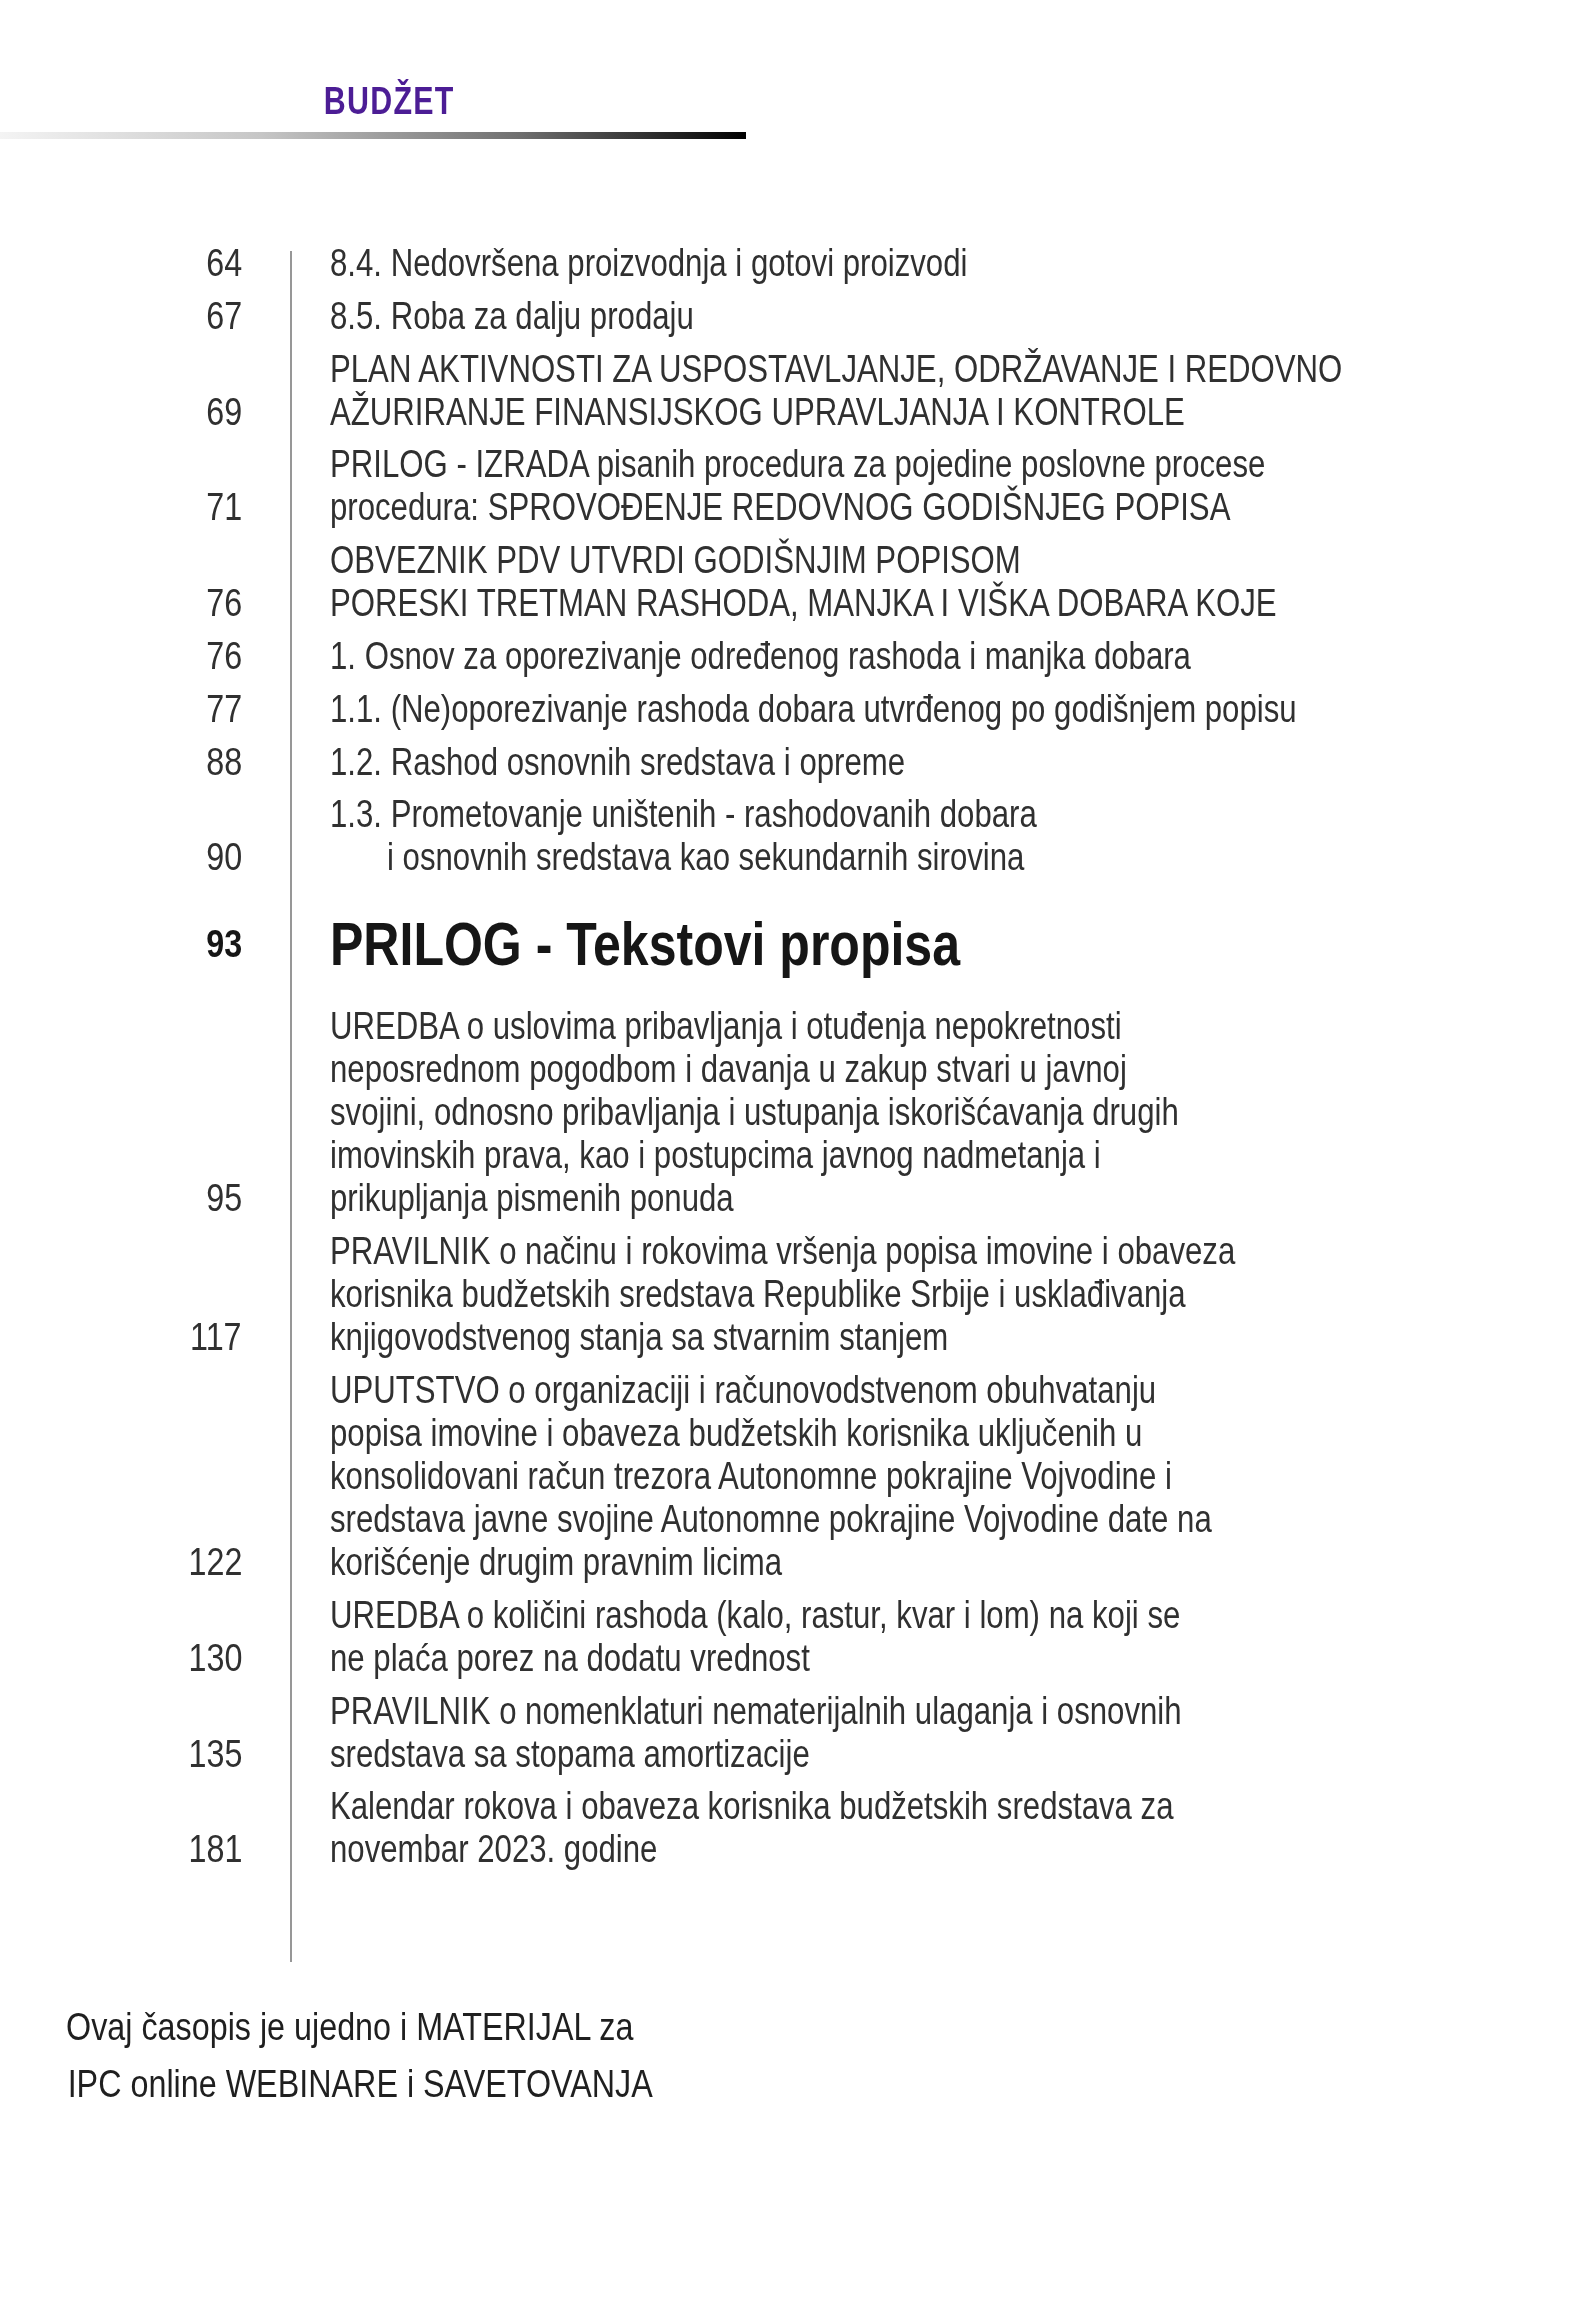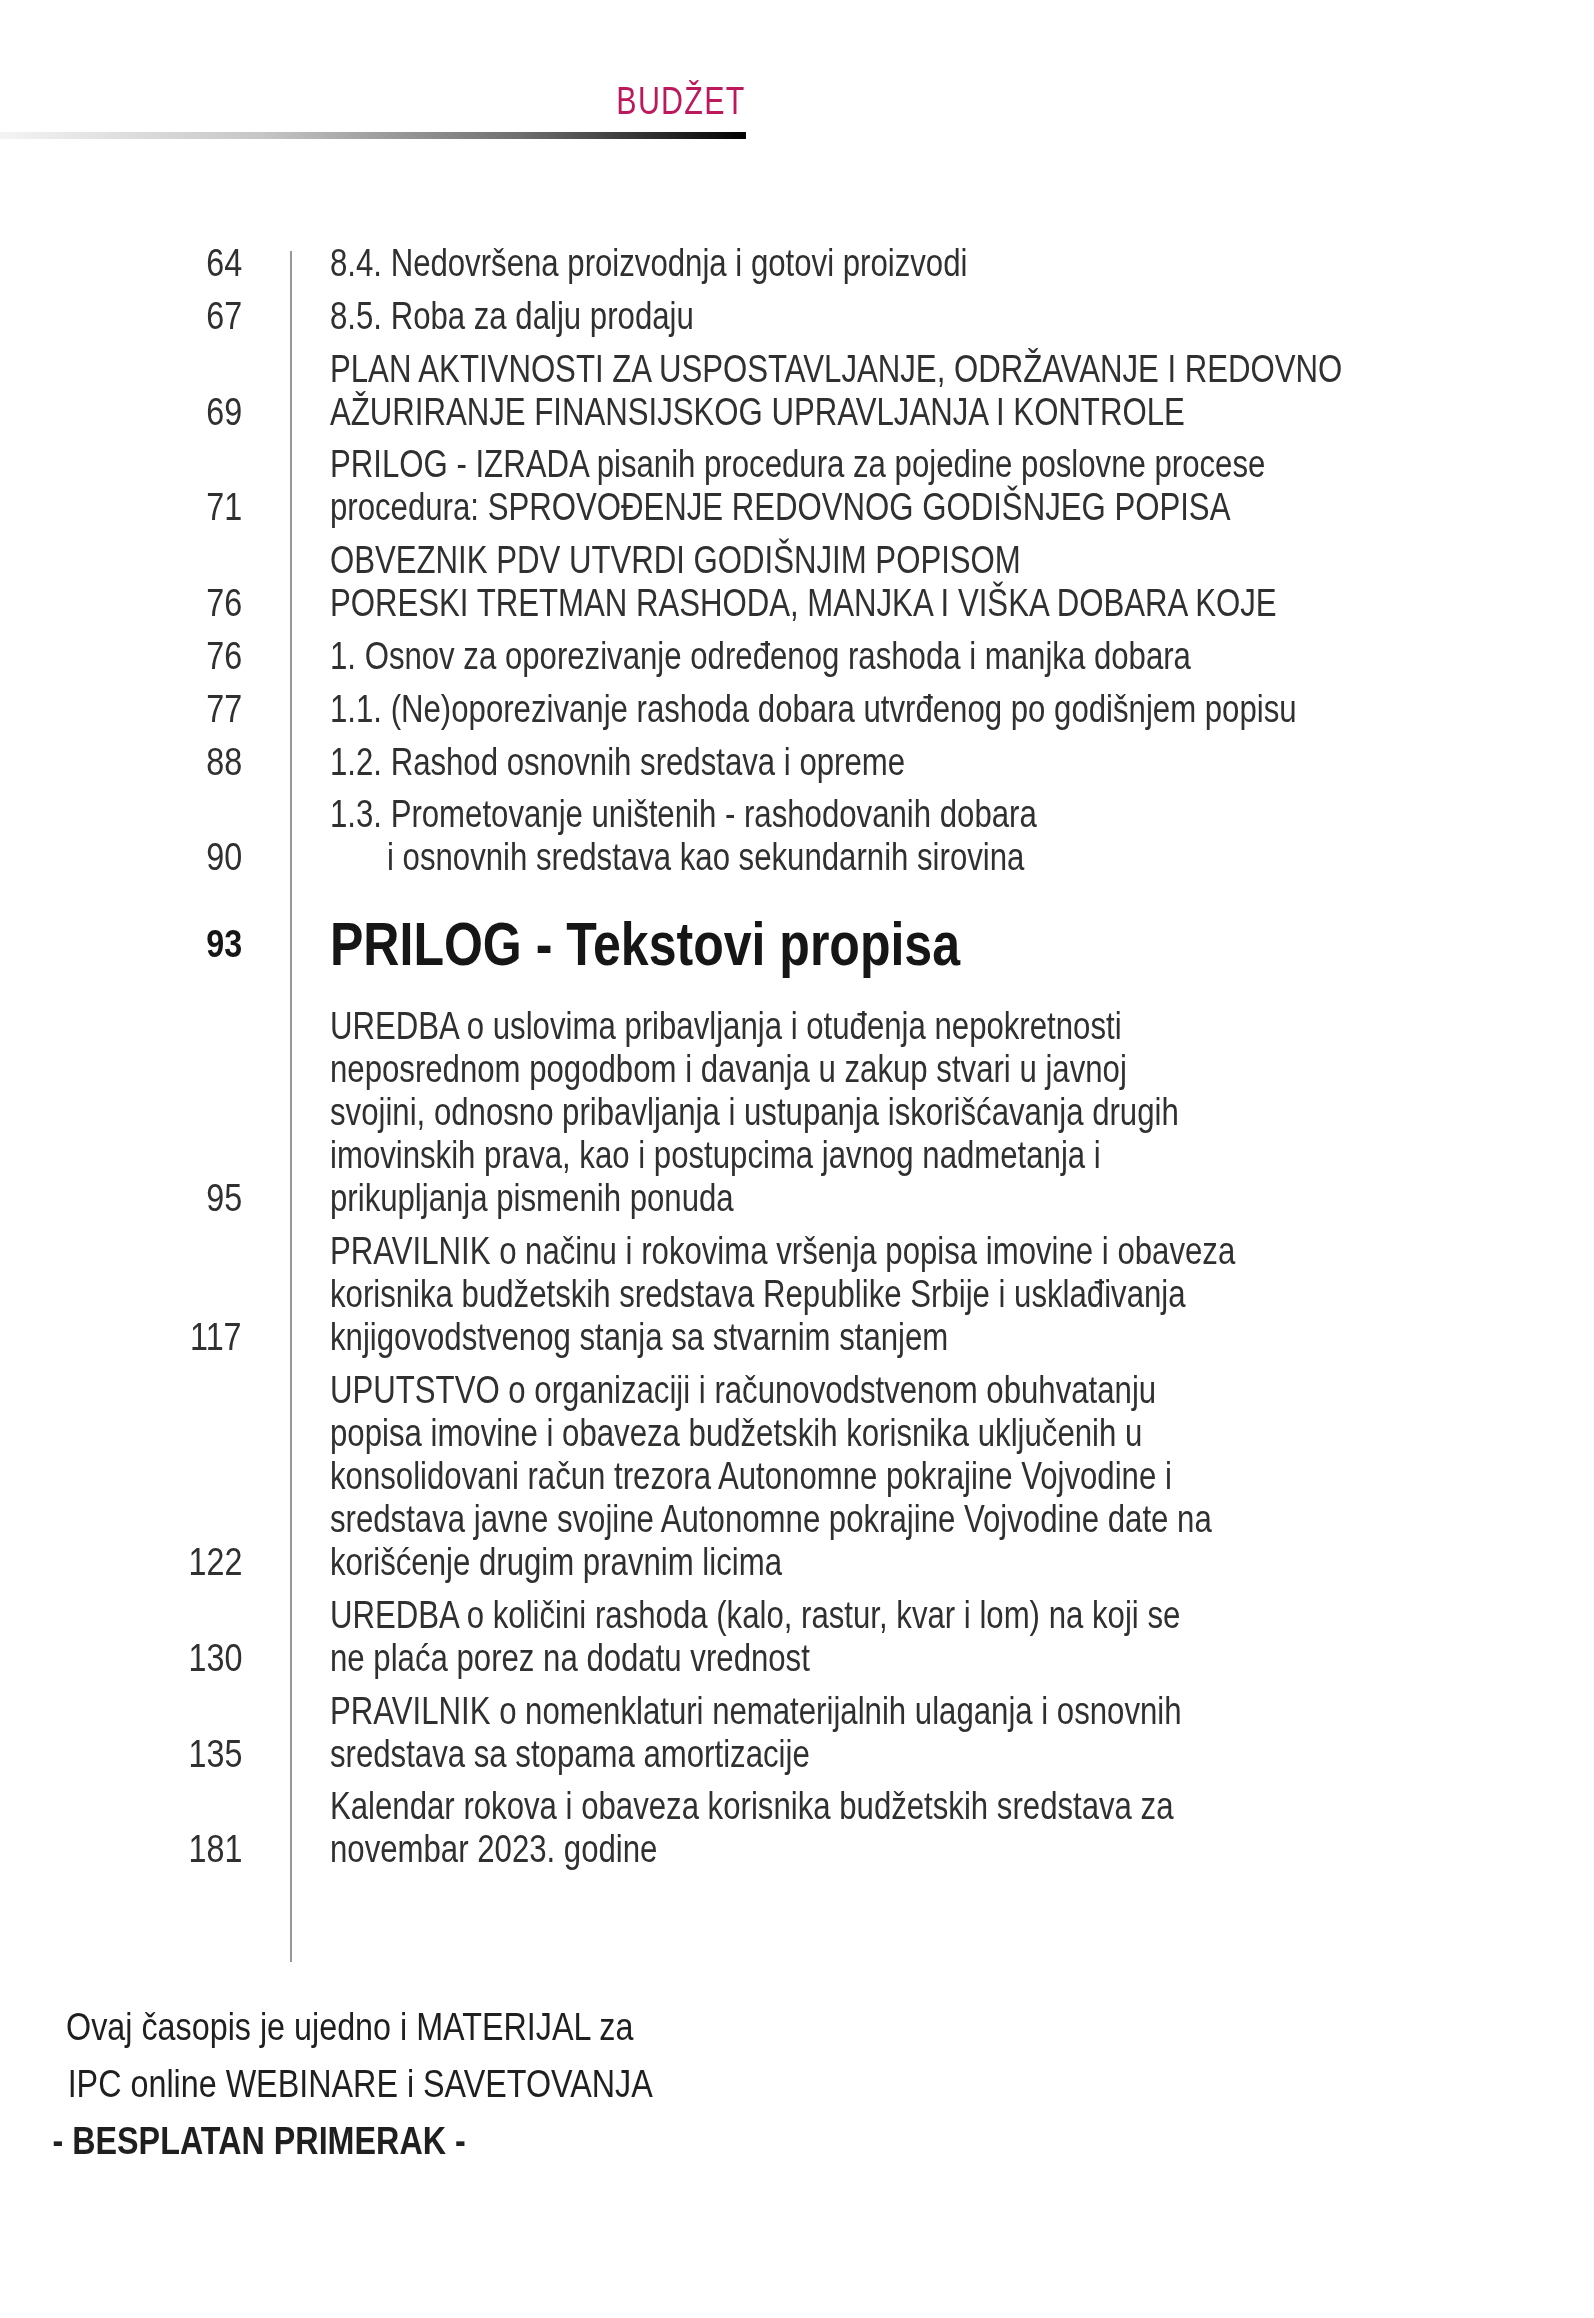--- a/index.html
+++ b/index.html
@@ -11,25 +11,25 @@
     overflow: hidden;
     font-family: "Liberation Sans", "DejaVu Sans", sans-serif;
   }
 
   
   .header-title {
     position: absolute;
     top: 78px;
     left: 0;
     width: 746px;
-    text-align: right;
+    text-align: center;
     font-size: 38px;
-    font-weight: 400;
+    font-weight: 700;
     letter-spacing: 1.6px;
-    color: #be185d;
+    color: #4c1d95;
     line-height: 46px;
     white-space: nowrap;
   }
   .header-title .cx-r {
     display: inline-block;
     transform: scaleX(0.80);
     transform-origin: 100% 50%;
   }
   .header-rule {
     position: absolute;
@@ -221,17 +221,16 @@
         <div class="title">
           <div class="ln"><span class="cx">Kalendar rokova i obaveza korisnika budžetskih sredstava za</span></div>
           <div class="ln"><span class="cx">novembar 2023. godine</span></div>
         </div>
       </div>
     </div>
 
   <div class="footer">
       <div class="f-ln"><span class="cx-c">Ovaj časopis je ujedno i MATERIJAL za</span></div>
       <div class="f-ln"><span class="cx-c">IPC online WEBINARE i SAVETOVANJA</span></div>
-      <div class="f-ln bold"><span class="cx-c">- BESPLATAN PRIMERAK -</span></div>
     </div>
 
 </div>
 
 
 </body></html>

